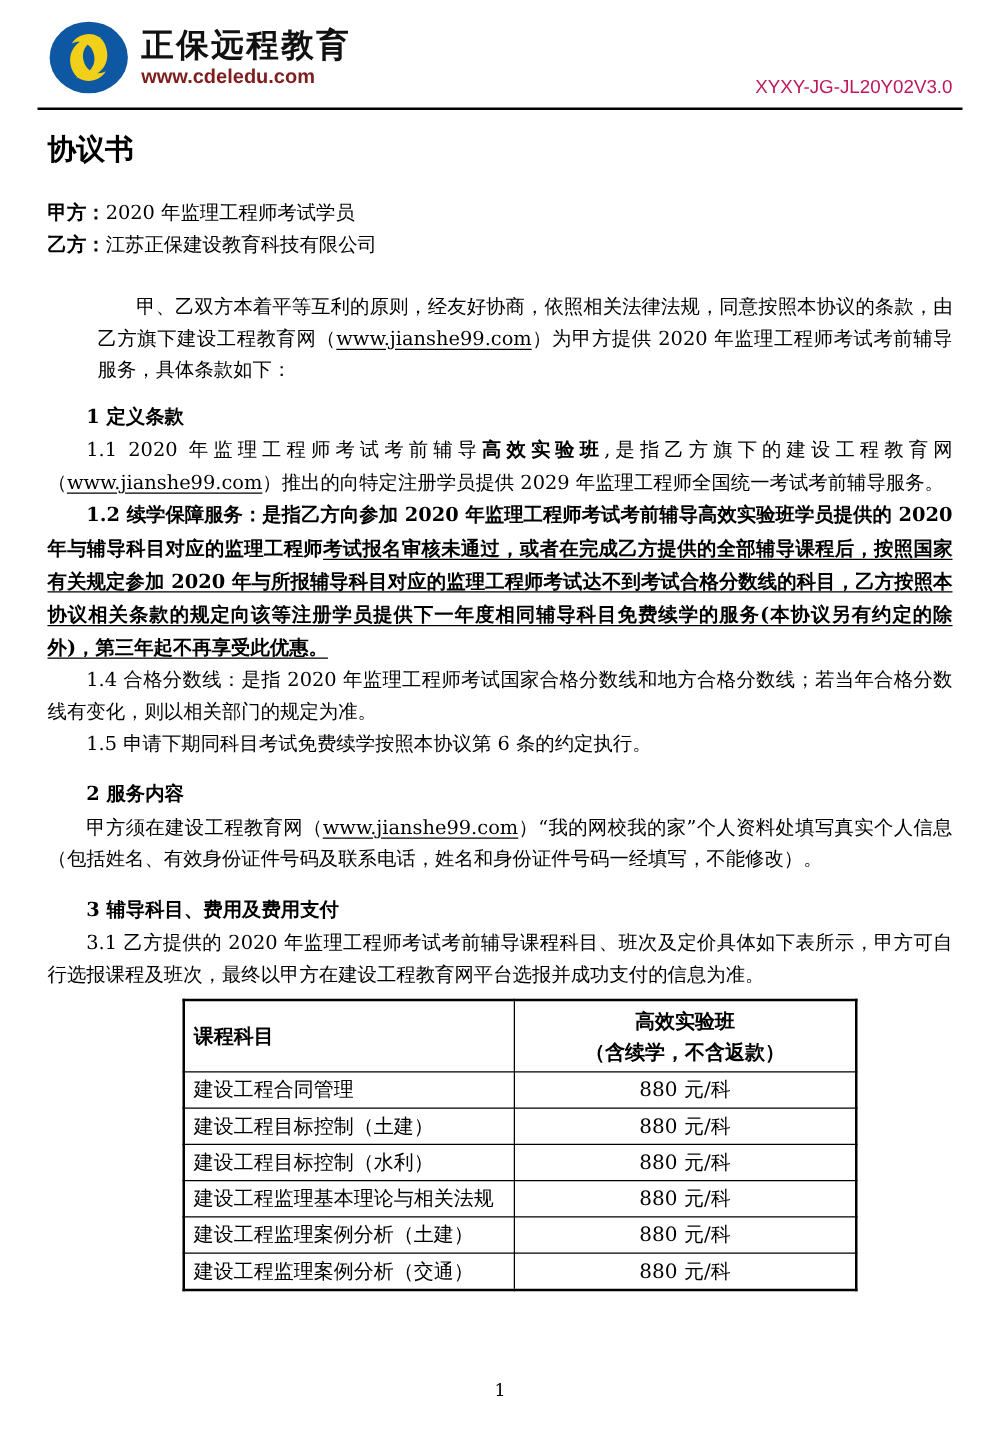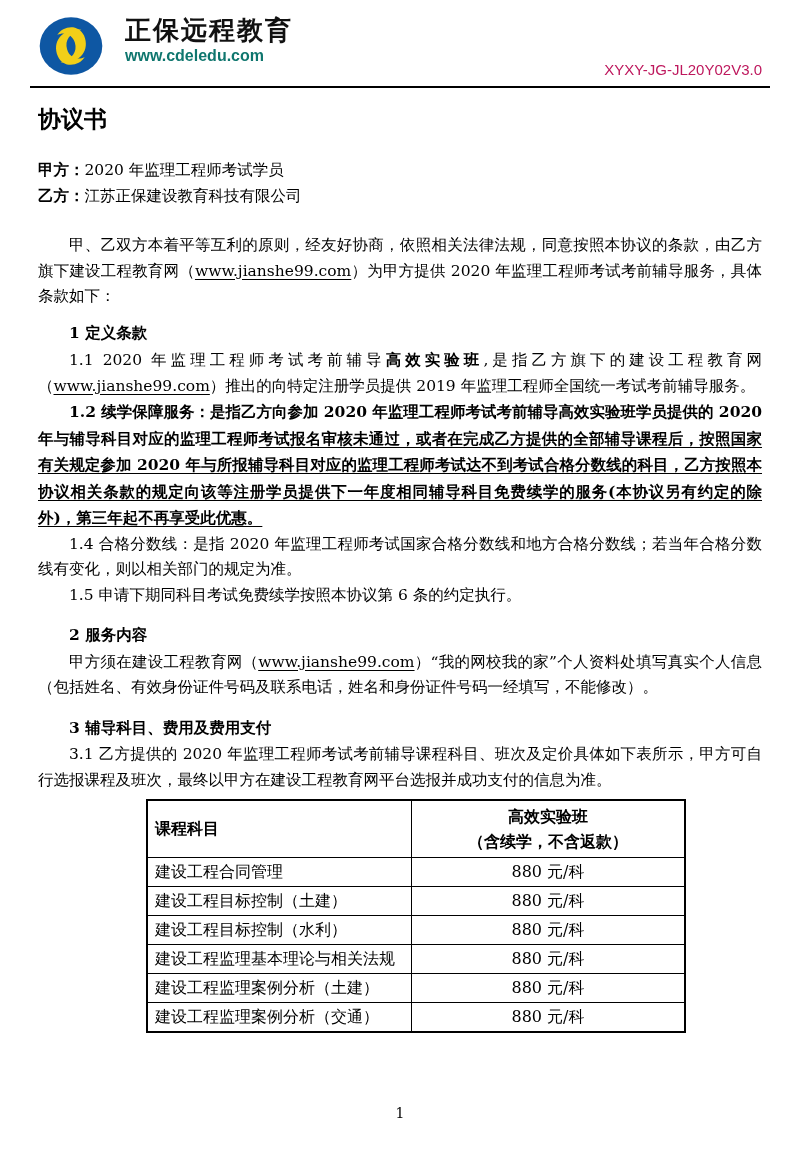--- a/index.html
+++ b/index.html
@@ -23,36 +23,37 @@
   }
   
   .header {
     display: flex;
     align-items: flex-start;
     justify-content: space-between;
     height: 64px;
   }
   .brand {
     display: flex;
-    gap: 21px;
+    align-items: center;
+    gap: 9px;
   }
   .logo-svg { width: 66px; height: 60px; display: block; }
   .brand-text { display: flex; flex-direction: column; line-height: 1.1; }
   .brand-name {
     font-family: "Liberation Sans", "DejaVu Sans", sans-serif;
     font-weight: bold;
     font-size: 26px;
     letter-spacing: 2px;
     color: #111111;
   }
   .brand-url {
     font-family: "Liberation Sans", "DejaVu Sans", sans-serif;
     font-weight: bold;
     font-size: 16px;
-    color: #0f766e;
+    color: #7f1d1d;
     margin-top: 2px;
   }
   .doc-code {
     font-family: "Liberation Sans", "DejaVu Sans", sans-serif;
     font-size: 15px;
     color: #be185d;
     align-self: flex-end;
     margin-bottom: 2px;
   }
   .header-rule {
@@ -70,21 +71,21 @@
   
   .party-line { line-height: 25px; }
   .party-label { font-weight: bold; }
   
   .para {
     margin: 0;
     line-height: 25.5px;
     text-align: justify;
     text-indent: 2em;
   }
-  .gap-lg { margin-top: 24px; }
+  .gap-lg { margin-top: 24px; margin-left: 40px; }
   .sec-head {
     font-weight: bold;
     line-height: 25.5px;
     text-indent: 2em;
     margin: 10px 0 2px 0;
   }
   .b { font-weight: bold; }
   .u { text-decoration: underline; text-underline-offset: 3px; }
   
   .fee-table {
@@ -150,21 +151,21 @@
   <div class="party-line">
     <span class="party-label">甲方：</span><span>2020 年监理工程师考试学员</span>
   </div>
   <div class="party-line">
     <span class="party-label">乙方：</span><span>江苏正保建设教育科技有限公司</span>
   </div>
 
   <p class="para gap-lg"><span>甲、乙双方本着平等互利的原则，经友好协商，依照相关法律法规，同意按照本协议的条款，由乙方旗下建设工程教育网（</span><span class="u">www.jianshe99.com</span><span>）为甲方提供 2020 年监理工程师考试考前辅导服务，具体条款如下：</span></p>
 
   <div class="sec-head">1 定义条款</div>
-  <p class="para"><span>1.1 2020 年监理工程师考试考前辅导</span><span class="b">高效实验班</span><span>,是指乙方旗下的建设工程教育网（</span><span class="u">www.jianshe99.com</span><span>）推出的向特定注册学员提供 2019 年监理工程师全国统一考试考前辅导服务。</span></p>
+  <p class="para"><span>1.1 2020 年监理工程师考试考前辅导</span><span class="b">高效实验班</span><span>,是指乙方旗下的建设工程教育网（</span><span class="u">www.jianshe99.com</span><span>）推出的向特定注册学员提供 2029 年监理工程师全国统一考试考前辅导服务。</span></p>
   <p class="para"><span class="b">1.2 续学保障服务：是指乙方向参加 2020 年监理工程师考试考前辅导高效实验班学员提供的 2020 年与辅导科目对应的监理工程师</span><span class="b u">考试报名审核未通过，或者在完成乙方提供的全部辅导课程后，按照国家有关规定参加 2020 年与所报辅导科目对应的监理工程师考试达不到考试合格分数线的科目，乙方按照本协议相关条款的规定向该等注册学员提供下一年度相同辅导科目免费续学的服务(本协议另有约定的除外)，第三年起不再享受此优惠。</span></p>
   <p class="para"><span>1.4 合格分数线：是指 2020 年监理工程师考试国家合格分数线和地方合格分数线；若当年合格分数线有变化，则以相关部门的规定为准。</span></p>
   <p class="para"><span>1.5 申请下期同科目考试免费续学按照本协议第 6 条的约定执行。</span></p>
 
   <div class="sec-head" style="margin-top:14px">2 服务内容</div>
   <p class="para"><span>甲方须在建设工程教育网（</span><span class="u">www.jianshe99.com</span><span>）“我的网校我的家”个人资料处填写真实个人信息（包括姓名、有效身份证件号码及联系电话，姓名和身份证件号码一经填写，不能修改）。</span></p>
 
   <div class="sec-head" style="margin-top:14px">3 辅导科目、费用及费用支付</div>
   <p class="para"><span>3.1 乙方提供的 2020 年监理工程师考试考前辅导课程科目、班次及定价具体如下表所示，甲方可自行选报课程及班次，最终以甲方在建设工程教育网平台选报并成功支付的信息为准。</span></p>
 

